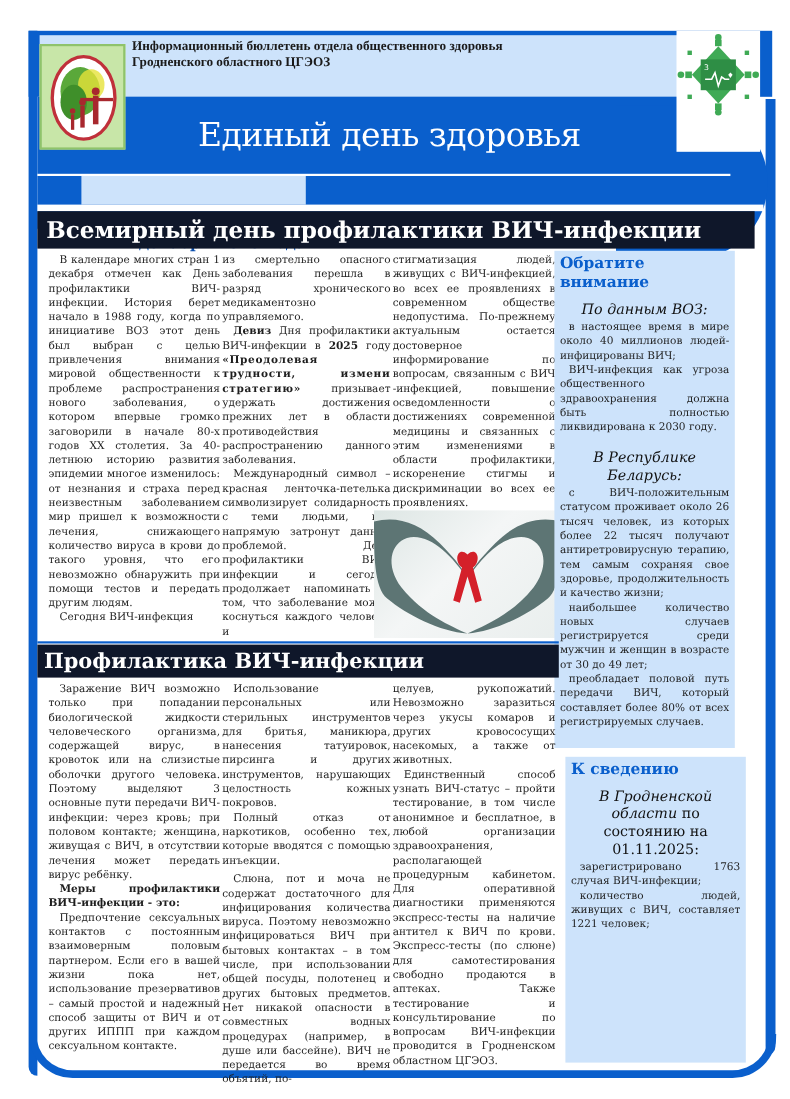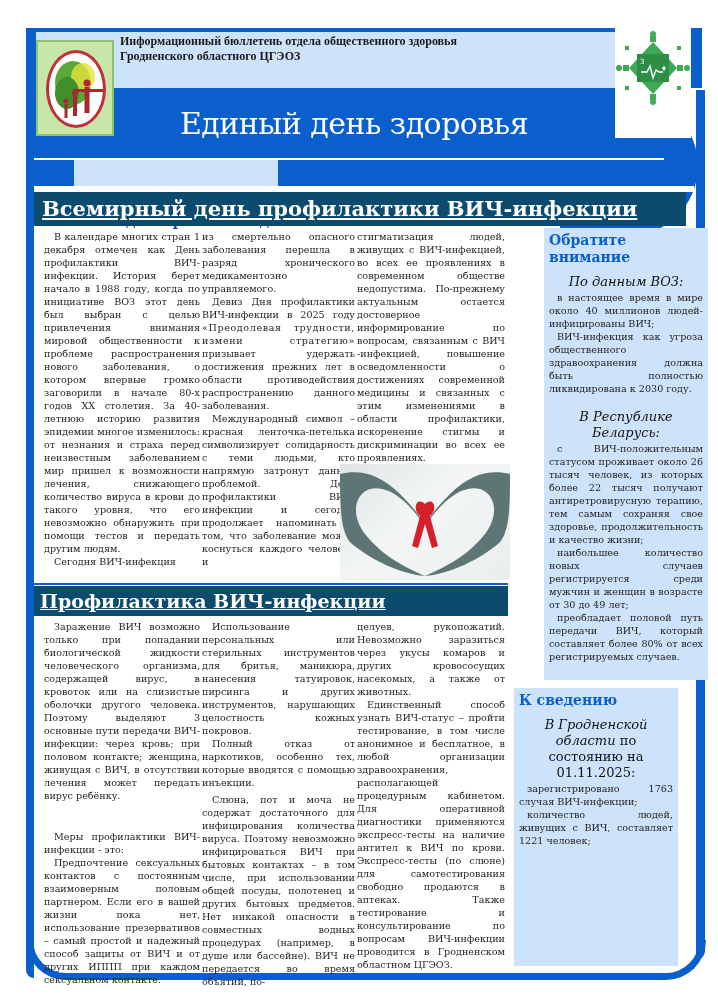--- a/index.html
+++ b/index.html
@@ -20,40 +20,40 @@
   .logo-right { position: absolute; left: 615px; top: 28px; width: 76px; height: 110px; background: #ffffff; }
 
   .title-band { position: absolute; left: 34px; top: 88px; width: 640px; height: 120px; background: #0a5fcc; }
   .title-bulge { position: absolute; left: 560px; top: 96px; width: 138px; height: 140px; background: #0a5fcc; border-radius: 0 70px 70px 0; }
   .main-title { position: absolute; left: 34px; top: 96px; width: 640px; text-align: center; color: #ffffff; font-family: "DejaVu Serif", serif; font-size: 30px; line-height: 56px; letter-spacing: -0.5px; }
   .title-rule { position: absolute; left: 34px; top: 158px; width: 630px; height: 2px; background: #ffffff; }
   .date-box { position: absolute; left: 74px; top: 160px; width: 204px; height: 26px; background: #cde3fb; }
   .date-text { position: absolute; left: 74px; top: 160px; width: 204px; line-height: 26px; text-align: right; color: #0a4fae; font-weight: bold; font-size: 14px; margin-top: 48px; }
   .white-gap { position: absolute; left: 34px; top: 186px; width: 660px; height: 6px; background: #ffffff; }
 
-  .section-band { position: absolute; background: #0c4a6e; color: #fff; font-family: "DejaVu Serif", serif; font-weight: bold; white-space: nowrap; text-decoration: underline; }
+  .section-band { position: absolute; background: #0f172a; color: #fff; font-family: "DejaVu Serif", serif; font-weight: bold; white-space: nowrap; }
   .sec1 { left: 34px; top: 192px; width: 652px; height: 34px; font-size: 21px; line-height: 34px; padding-left: 8px; }
   .sec2 { left: 34px; top: 586px; width: 474px; height: 30px; font-size: 19px; line-height: 30px; padding-left: 6px; }
   .sec2-line { position: absolute; left: 34px; top: 583px; width: 474px; height: 2px; background: #0a5fcc; }
 
   
   .col { position: absolute; font-size: 9.6px; line-height: 13px; text-align: justify; color: #1e1e1e; font-family: "DejaVu Serif", serif; }
   .col p { text-indent: 10px; }
   .c1 { left: 44px; top: 230px; width: 156px; }
   .c2 { left: 202px; top: 230px; width: 153px; }
   .c3 { left: 357px; top: 230px; width: 148px; }
   .b1 { left: 44px; top: 620px; width: 156px; }
   .b2 { left: 202px; top: 620px; width: 153px; }
   .b3 { left: 357px; top: 620px; width: 148px; }
-  .bold { font-weight: normal; margin-top: 28px; }
+  .bold { font-weight: bold; }
   .hivphoto { position: absolute; left: 340px; top: 464px; width: 170px; height: 116px; background: linear-gradient(135deg, #dde6e4 0%, #f4f6f6 45%, #e9eeed 100%); overflow: hidden; }
 
   
   .side { position: absolute; background: #cde3fb; font-family: "DejaVu Serif", serif; font-size: 9.6px; line-height: 13px; text-align: justify; color: #1e1e1e; }
-  .side1 { left: 544px; top: 228px; width: 164px; height: 452px; padding: 4px 5px; }
+  .side1 { left: 504px; top: 228px; width: 164px; height: 452px; padding: 4px 5px; }
   .side2 { left: 514px; top: 688px; width: 164px; height: 278px; padding: 4px 5px; }
   .side h3 { color: #0a5fcc; font-size: 14px; line-height: 17px; font-weight: bold; text-align: left; }
   .side h4 { text-align: center; font-style: italic; font-weight: normal; font-size: 13px; line-height: 16px; margin: 8px 0 1px; color: #111; }
   .side h4.plain { font-style: normal; }
   .side p { text-indent: 8px; }
 </style>
 </head>
 <body>
 
 <div class="frame-top"></div>

